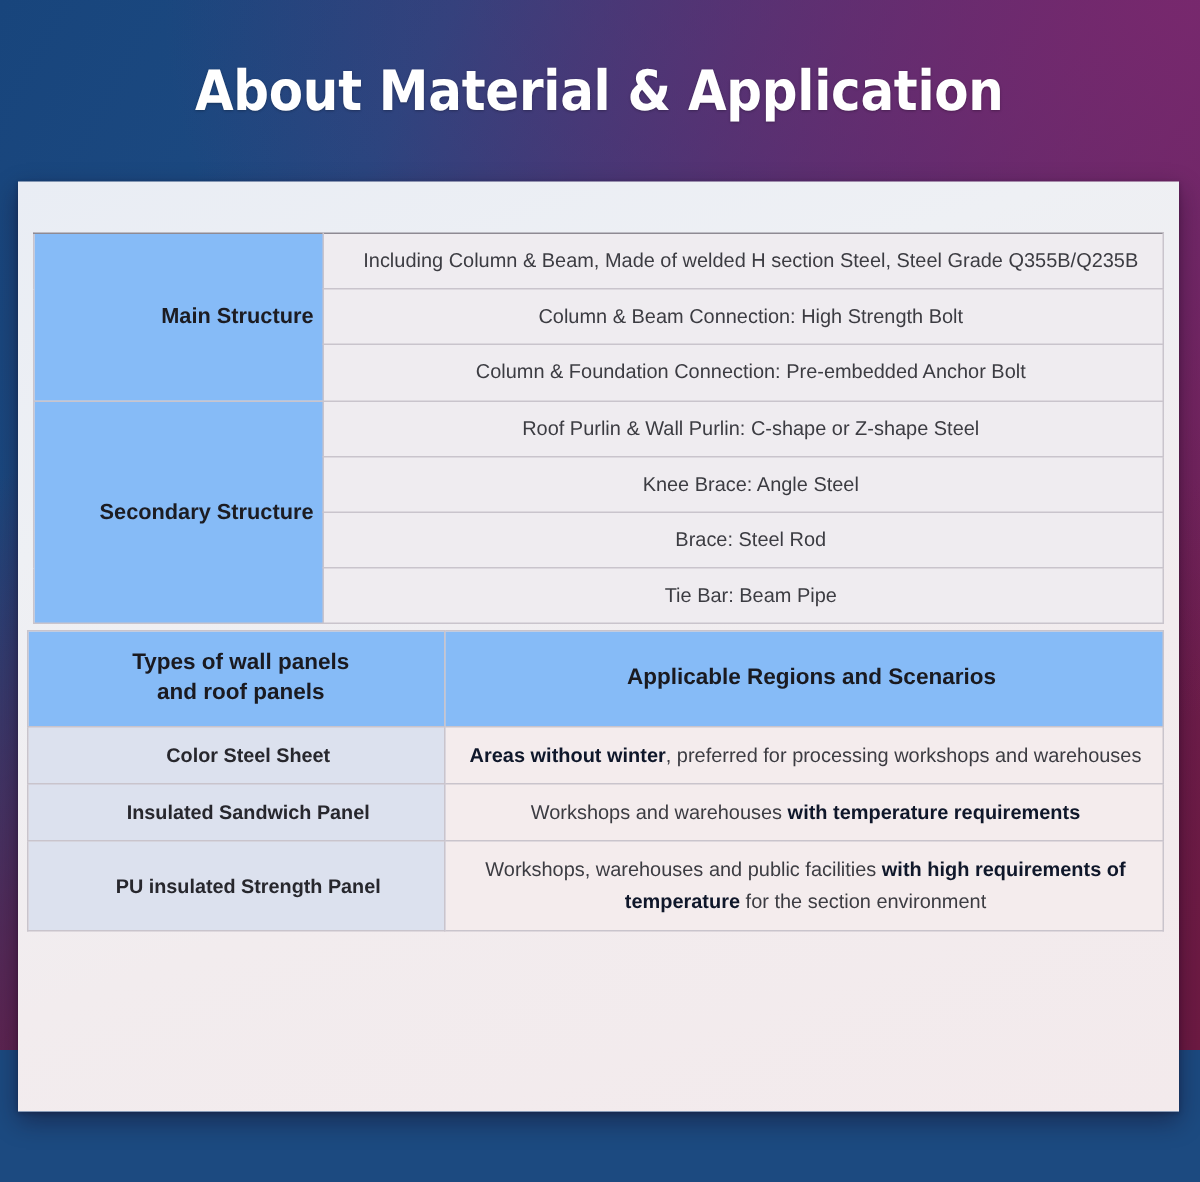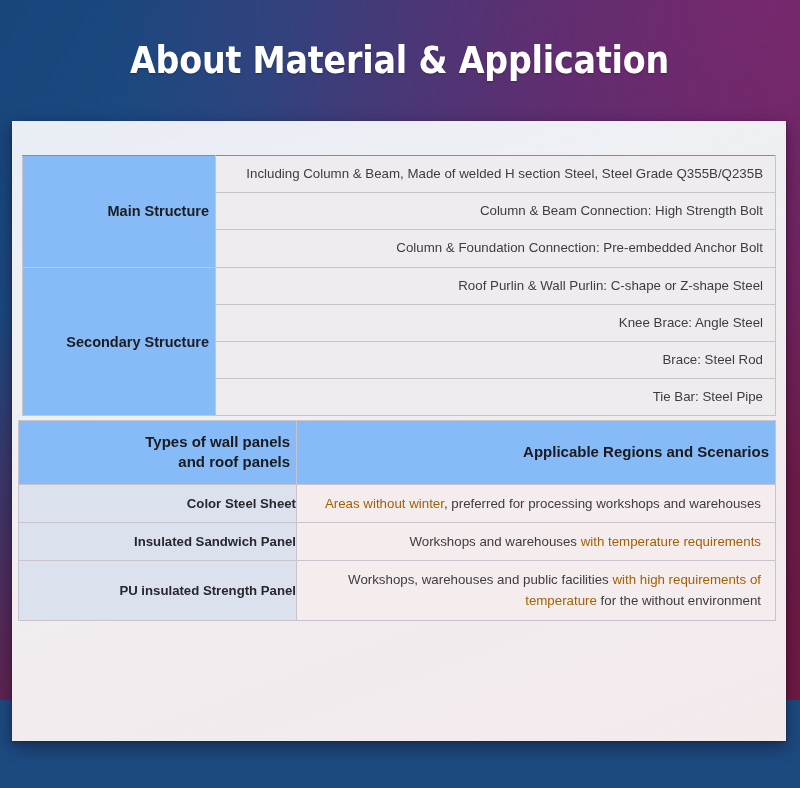--- a/index.html
+++ b/index.html
@@ -60,21 +60,21 @@
   table {
     border-collapse: collapse;
     table-layout: fixed;
     position: absolute;
     border: 1px solid #2b2b33;
   }
   td, th {
     border: 1px solid #c9c4cc;
     padding: 0;
     vertical-align: middle;
-    text-align: right;
+    text-align: center;
   }
 
   
   #structure-table {
     left: 10px;
     top: 34px;
     width: 754px;
   }
   #structure-table .cat-cell {
     width: 180px;
@@ -122,22 +122,22 @@
     padding: 8px 0 8px 16px;
   }
   #panel-table td.scenario-cell {
     background: #f4eced;
     color: #3c3c42;
     font-size: 13.3px;
     line-height: 1.6;
     padding: 8px 14px 8px 16px;
   }
   .hl {
-    color: #a16207;
-    font-weight: normal;
+    color: #0f172a;
+    font-weight: bold;
   }
 </style>
 </head>
 <body>
 
 <div id="page">
 
   <div class="title-bar">
     <div class="title-text">About Material &amp; Application</div>
   </div>
@@ -160,21 +160,21 @@
           <td class="cat-cell" rowspan="4">Secondary Structure</td>
           <td class="detail-cell">Roof Purlin &amp; Wall Purlin: C-shape or Z-shape Steel</td>
         </tr>
         <tr>
           <td class="detail-cell">Knee Brace: Angle Steel</td>
         </tr>
         <tr>
           <td class="detail-cell">Brace: Steel Rod</td>
         </tr>
         <tr>
-          <td class="detail-cell">Tie Bar: Steel Pipe</td>
+          <td class="detail-cell">Tie Bar: Beam Pipe</td>
         </tr>
       </tbody>
     </table>
 
     <table id="panel-table">
       <thead>
         <tr>
           <th class="head head-left">
             <span>Types of wall panels</span><br>
             <span>and roof panels</span>
@@ -186,19 +186,19 @@
           <tr>
             <td class="type-cell">Color Steel Sheet</td>
             <td class="scenario-cell"><span class="hl">Areas without winter</span><span>, preferred for processing workshops and warehouses</span></td>
           </tr>
           <tr>
             <td class="type-cell">Insulated Sandwich Panel</td>
             <td class="scenario-cell"><span>Workshops and warehouses </span><span class="hl">with temperature requirements</span></td>
           </tr>
           <tr>
             <td class="type-cell">PU insulated Strength Panel</td>
-            <td class="scenario-cell"><span>Workshops, warehouses and public facilities </span><span class="hl">with high requirements of temperature</span><span> for the without environment</span></td>
+            <td class="scenario-cell"><span>Workshops, warehouses and public facilities </span><span class="hl">with high requirements of temperature</span><span> for the section environment</span></td>
           </tr>
         </tbody>
     </table>
 
   </div>
 </div>
 
 </body></html>

